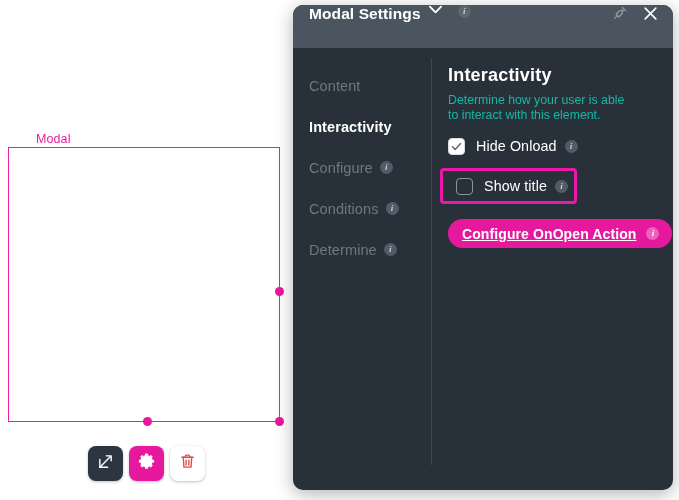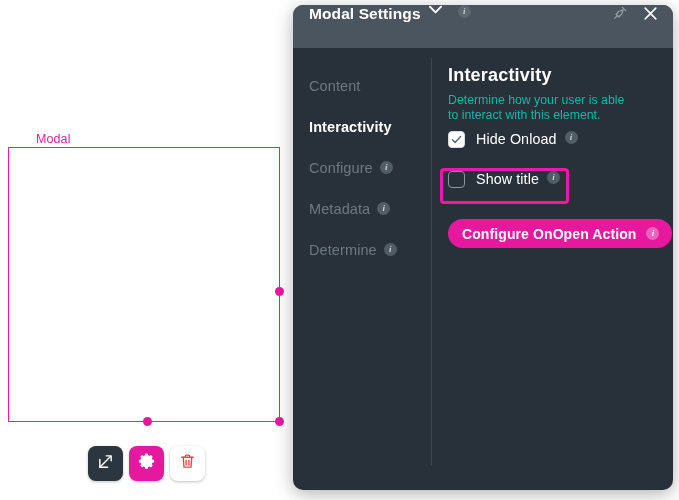--- a/index.html
+++ b/index.html
@@ -174,29 +174,29 @@
   #content-desc {
     color: #14b8a6;
     font-size: 12.3px;
     line-height: 15px;
     width: 182px;
     margin-bottom: 8px;
   }
 
   .check-row {
     display: flex;
-    align-items: flex-start;
+    align-items: center;
     height: 30px;
     margin-bottom: 10px;
     position: relative;
     width: fit-content;
   }
   .check-row.highlighted {
     outline: 3px solid #ef17a8;
-    padding: 0 6px 0 5px;
+    padding: 0 6px 0 13px;
     margin-left: -5px;
     border-radius: 1px;
   }
   .cbox {
     width: 17px;
     height: 17px;
     border-radius: 4px;
     box-sizing: border-box;
     flex: 0 0 auto;
     display: flex;
@@ -248,20 +248,21 @@
     align-items: center;
     padding: 0 13px 0 14px;
     box-sizing: border-box;
   }
   #configure-label {
     color: #ffffff;
     font-size: 14px;
     font-weight: bold;
     letter-spacing: .1px;
     white-space: nowrap;
+    text-decoration: underline;
   }
   #configure-button .info-dot { margin-left: 10px; }
 </style>
 </head>
 <body>
 
 <div id="canvas">
 
   <div id="modal-label">Modal</div>
 
@@ -349,21 +350,21 @@
       <div class="side-item active">
         <span>Interactivity</span>
       </div>
 
       <div class="side-item">
         <span>Configure</span>
         <span class="info-dot">i</span>
       </div>
 
       <div class="side-item">
-        <span>Metadata</span>
+        <span>Conditions</span>
         <span class="info-dot">i</span>
       </div>
 
       <div class="side-item">
         <span>Determine</span>
         <span class="info-dot">i</span>
       </div>
 
     </div>
 

